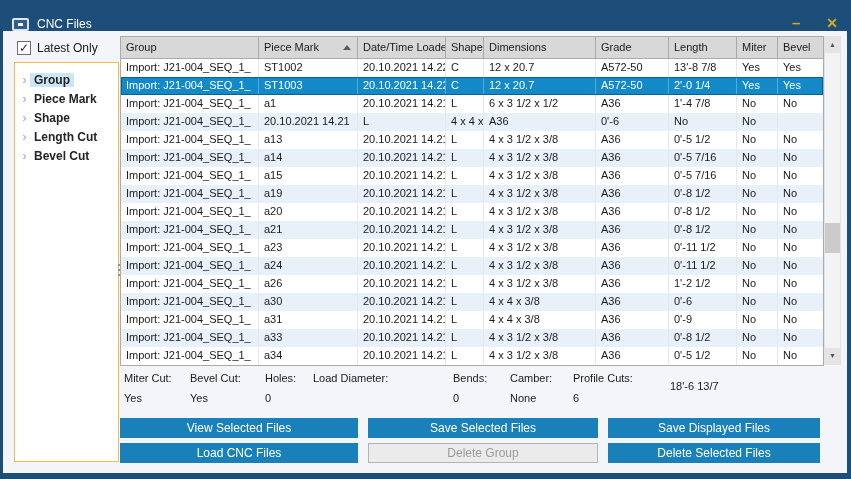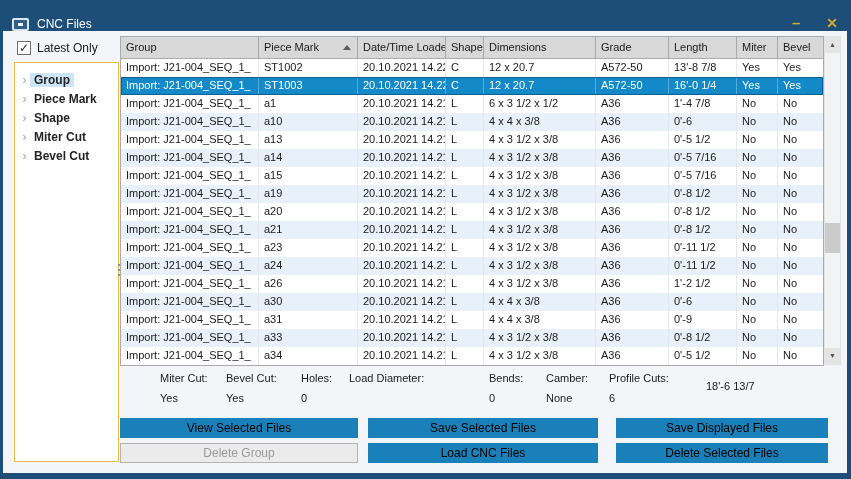--- a/index.html
+++ b/index.html
@@ -54,34 +54,34 @@
   .cell:nth-child(7){width:68px}.cell:nth-child(8){width:41px}.cell:nth-child(9){width:45px; border-right:none;}
 
   
   .vscroll{ position:absolute; left:821px; top:5px; width:17px; height:329px; background:#F1F3F5; border:1px solid #E3E3E3;}
   .sbtn{ position:absolute; left:0; width:15px; height:16px; background:#E4E4E4; color:#555;
     font-size:7px; text-align:center; line-height:16px; cursor:default;}
   .sbtn.up{ top:0; } .sbtn.down{ bottom:0; }
   .sthumb{ position:absolute; left:0px; top:186px; width:15px; height:30px; background:#CBCBCB; cursor:default;}
 
   
-  .summary{ position:absolute; left:117px; top:341px; width:722px; display:flex;padding-left:36px; }
+  .summary{ position:absolute; left:117px; top:341px; width:722px; display:flex; }
   .sum-col{ flex:none; padding-left:4px; }
   .sum-col:nth-child(1){width:66px}.sum-col:nth-child(2){width:75px}.sum-col:nth-child(3){width:48px}
   .sum-col:nth-child(4){width:140px}.sum-col:nth-child(5){width:57px}.sum-col:nth-child(6){width:63px}
   .sum-col:nth-child(7){width:97px}.sum-col:nth-child(8){flex:1}
   .sum-label{ font-size:11px; color:#1a1a1a; }
   .sum-value{ font-size:11px; color:#1a1a1a; margin-top:8px; min-height:12px;}
 
   
   .btnrow{ position:absolute; left:117px; width:722px; display:flex; gap:10px; }
   .btnrow.r1{ top:387px; } .btnrow.r2{ top:412px; }
-  .act-btn{ height:20px; border:none; background:var(--button-blue,#1A80B9); color:#000000;
+  .act-btn{ height:20px; border:none; background:var(--button-blue,#1A80B9); color:#ffffff;
     font-family:"Liberation Sans",sans-serif; font-size:12px; cursor:pointer; }
-  .act-btn:nth-child(1){ width:238px; } .act-btn:nth-child(2){ width:230px; } .act-btn:nth-child(3){ width:212px;margin-left:8px; }
+  .act-btn:nth-child(1){ width:238px; } .act-btn:nth-child(2){ width:230px; } .act-btn:nth-child(3){ width:212px; }
   .act-btn:disabled{ background:#EBEBEB; border:1px solid #B3B3B3; color:#9a9a9a; cursor:default;}
 </style>
 </head>
 <body>
 
 <div class="window">
   <div class="titlebar">
     <div class="app-icon"></div>
     <div class="win-title">CNC Files</div>
     <div class="win-controls">
@@ -105,21 +105,21 @@
         <div class="tree-item">
           <span class="chev">›</span>
           <span class="tree-label">Piece Mark</span>
         </div>
         <div class="tree-item">
           <span class="chev">›</span>
           <span class="tree-label">Shape</span>
         </div>
         <div class="tree-item">
           <span class="chev">›</span>
-          <span class="tree-label">Miter Cut</span>
+          <span class="tree-label">Length Cut</span>
         </div>
         <div class="tree-item">
           <span class="chev">›</span>
           <span class="tree-label">Bevel Cut</span>
         </div>
       </div>
 
     <div class="grip">
         <i></i>
         <i></i>
@@ -169,38 +169,37 @@
             <div class="cell">Yes</div>
             <div class="cell">Yes</div>
           </div>
           <div class="row alt selected">
             <div class="cell">Import: J21-004_SEQ_1_</div>
             <div class="cell">ST1003</div>
             <div class="cell">20.10.2021 14.22</div>
             <div class="cell">C</div>
             <div class="cell">12 x 20.7</div>
             <div class="cell">A572-50</div>
-            <div class="cell">16'-0 1/4</div>
+            <div class="cell">2'-0 1/4</div>
             <div class="cell">Yes</div>
             <div class="cell">Yes</div>
           </div>
           <div class="row">
             <div class="cell">Import: J21-004_SEQ_1_</div>
             <div class="cell">a1</div>
             <div class="cell">20.10.2021 14.21</div>
             <div class="cell">L</div>
             <div class="cell">6 x 3 1/2 x 1/2</div>
             <div class="cell">A36</div>
             <div class="cell">1'-4 7/8</div>
             <div class="cell">No</div>
             <div class="cell">No</div>
           </div>
           <div class="row alt">
             <div class="cell">Import: J21-004_SEQ_1_</div>
-            <div class="cell">a10</div>
             <div class="cell">20.10.2021 14.21</div>
             <div class="cell">L</div>
             <div class="cell">4 x 4 x 3/8</div>
             <div class="cell">A36</div>
             <div class="cell">0'-6</div>
             <div class="cell">No</div>
             <div class="cell">No</div>
           </div>
           <div class="row">
             <div class="cell">Import: J21-004_SEQ_1_</div>
@@ -387,18 +386,18 @@
           <div class="sum-value">18'-6 13/7</div>
         </div>
       </div>
 
     <div class="btnrow r1" id="btnrow1">
         <button class="act-btn">View Selected Files</button>
         <button class="act-btn">Save Selected Files</button>
         <button class="act-btn">Save Displayed Files</button>
       </div>
     <div class="btnrow r2" id="btnrow2">
+        <button class="act-btn">Load CNC Files</button>
         <button class="act-btn" disabled="">Delete Group</button>
-        <button class="act-btn">Load CNC Files</button>
         <button class="act-btn">Delete Selected Files</button>
       </div>
   </div>
 </div>
 
 </body></html>

